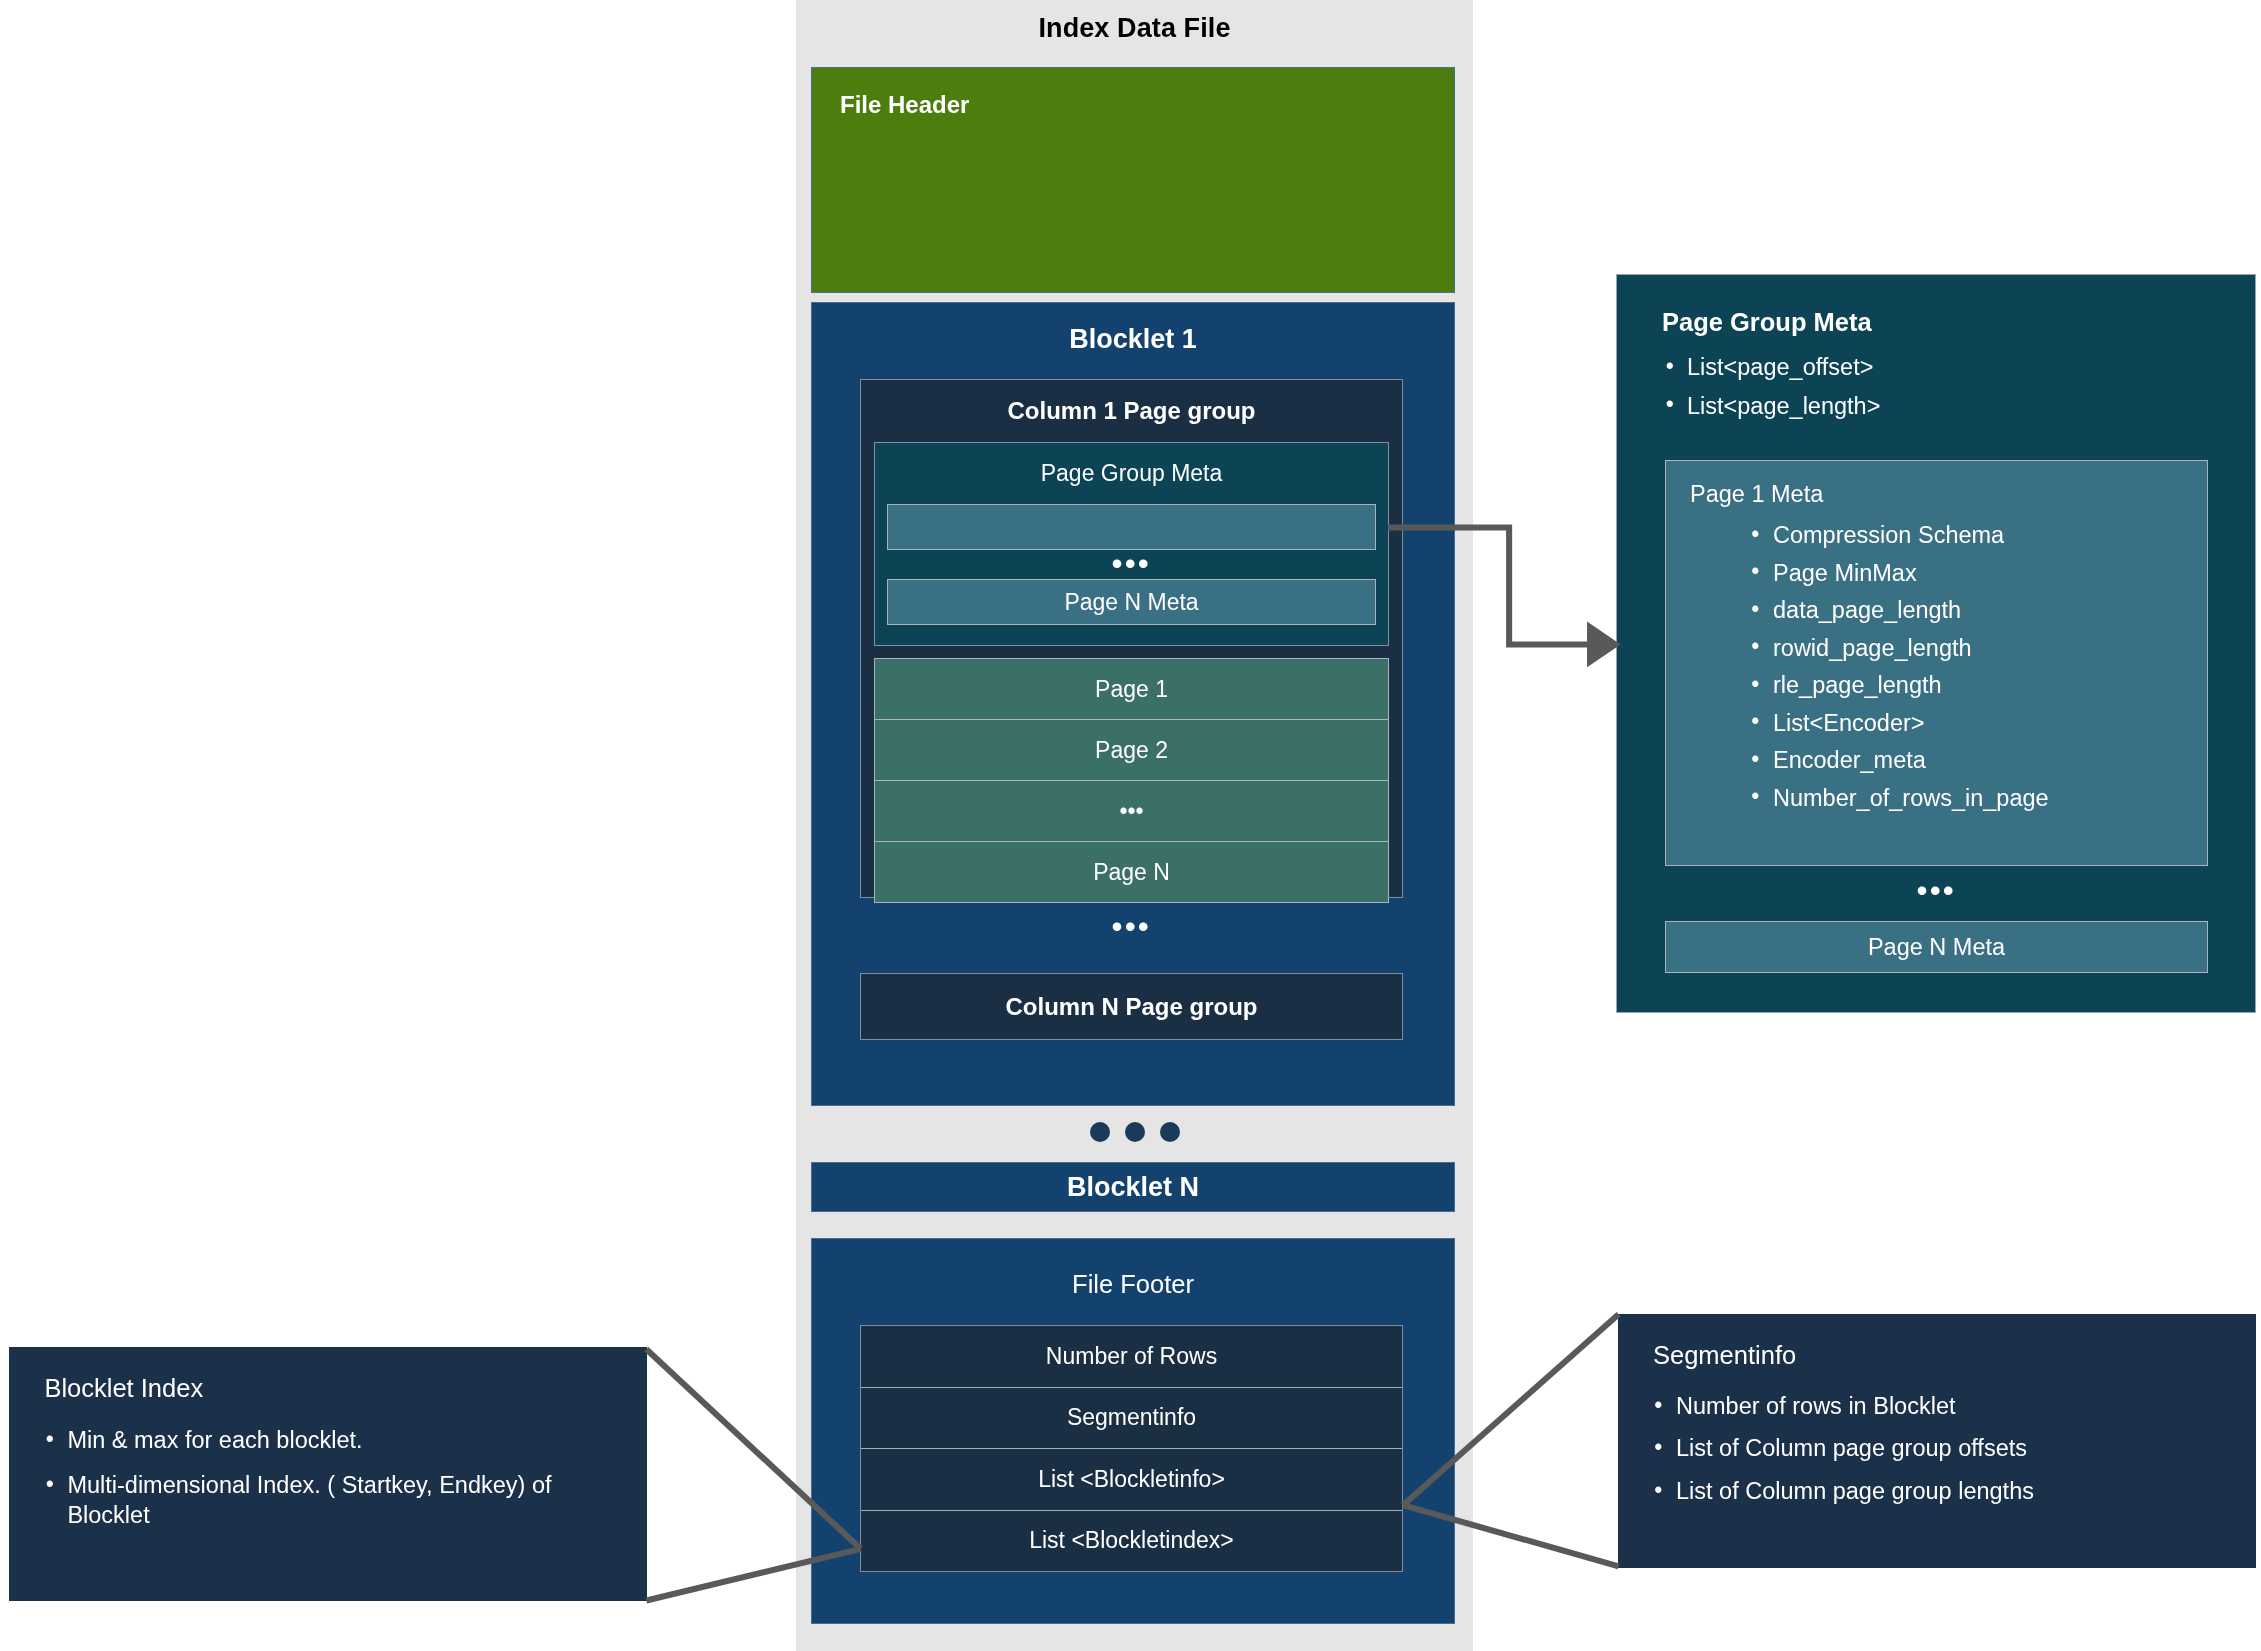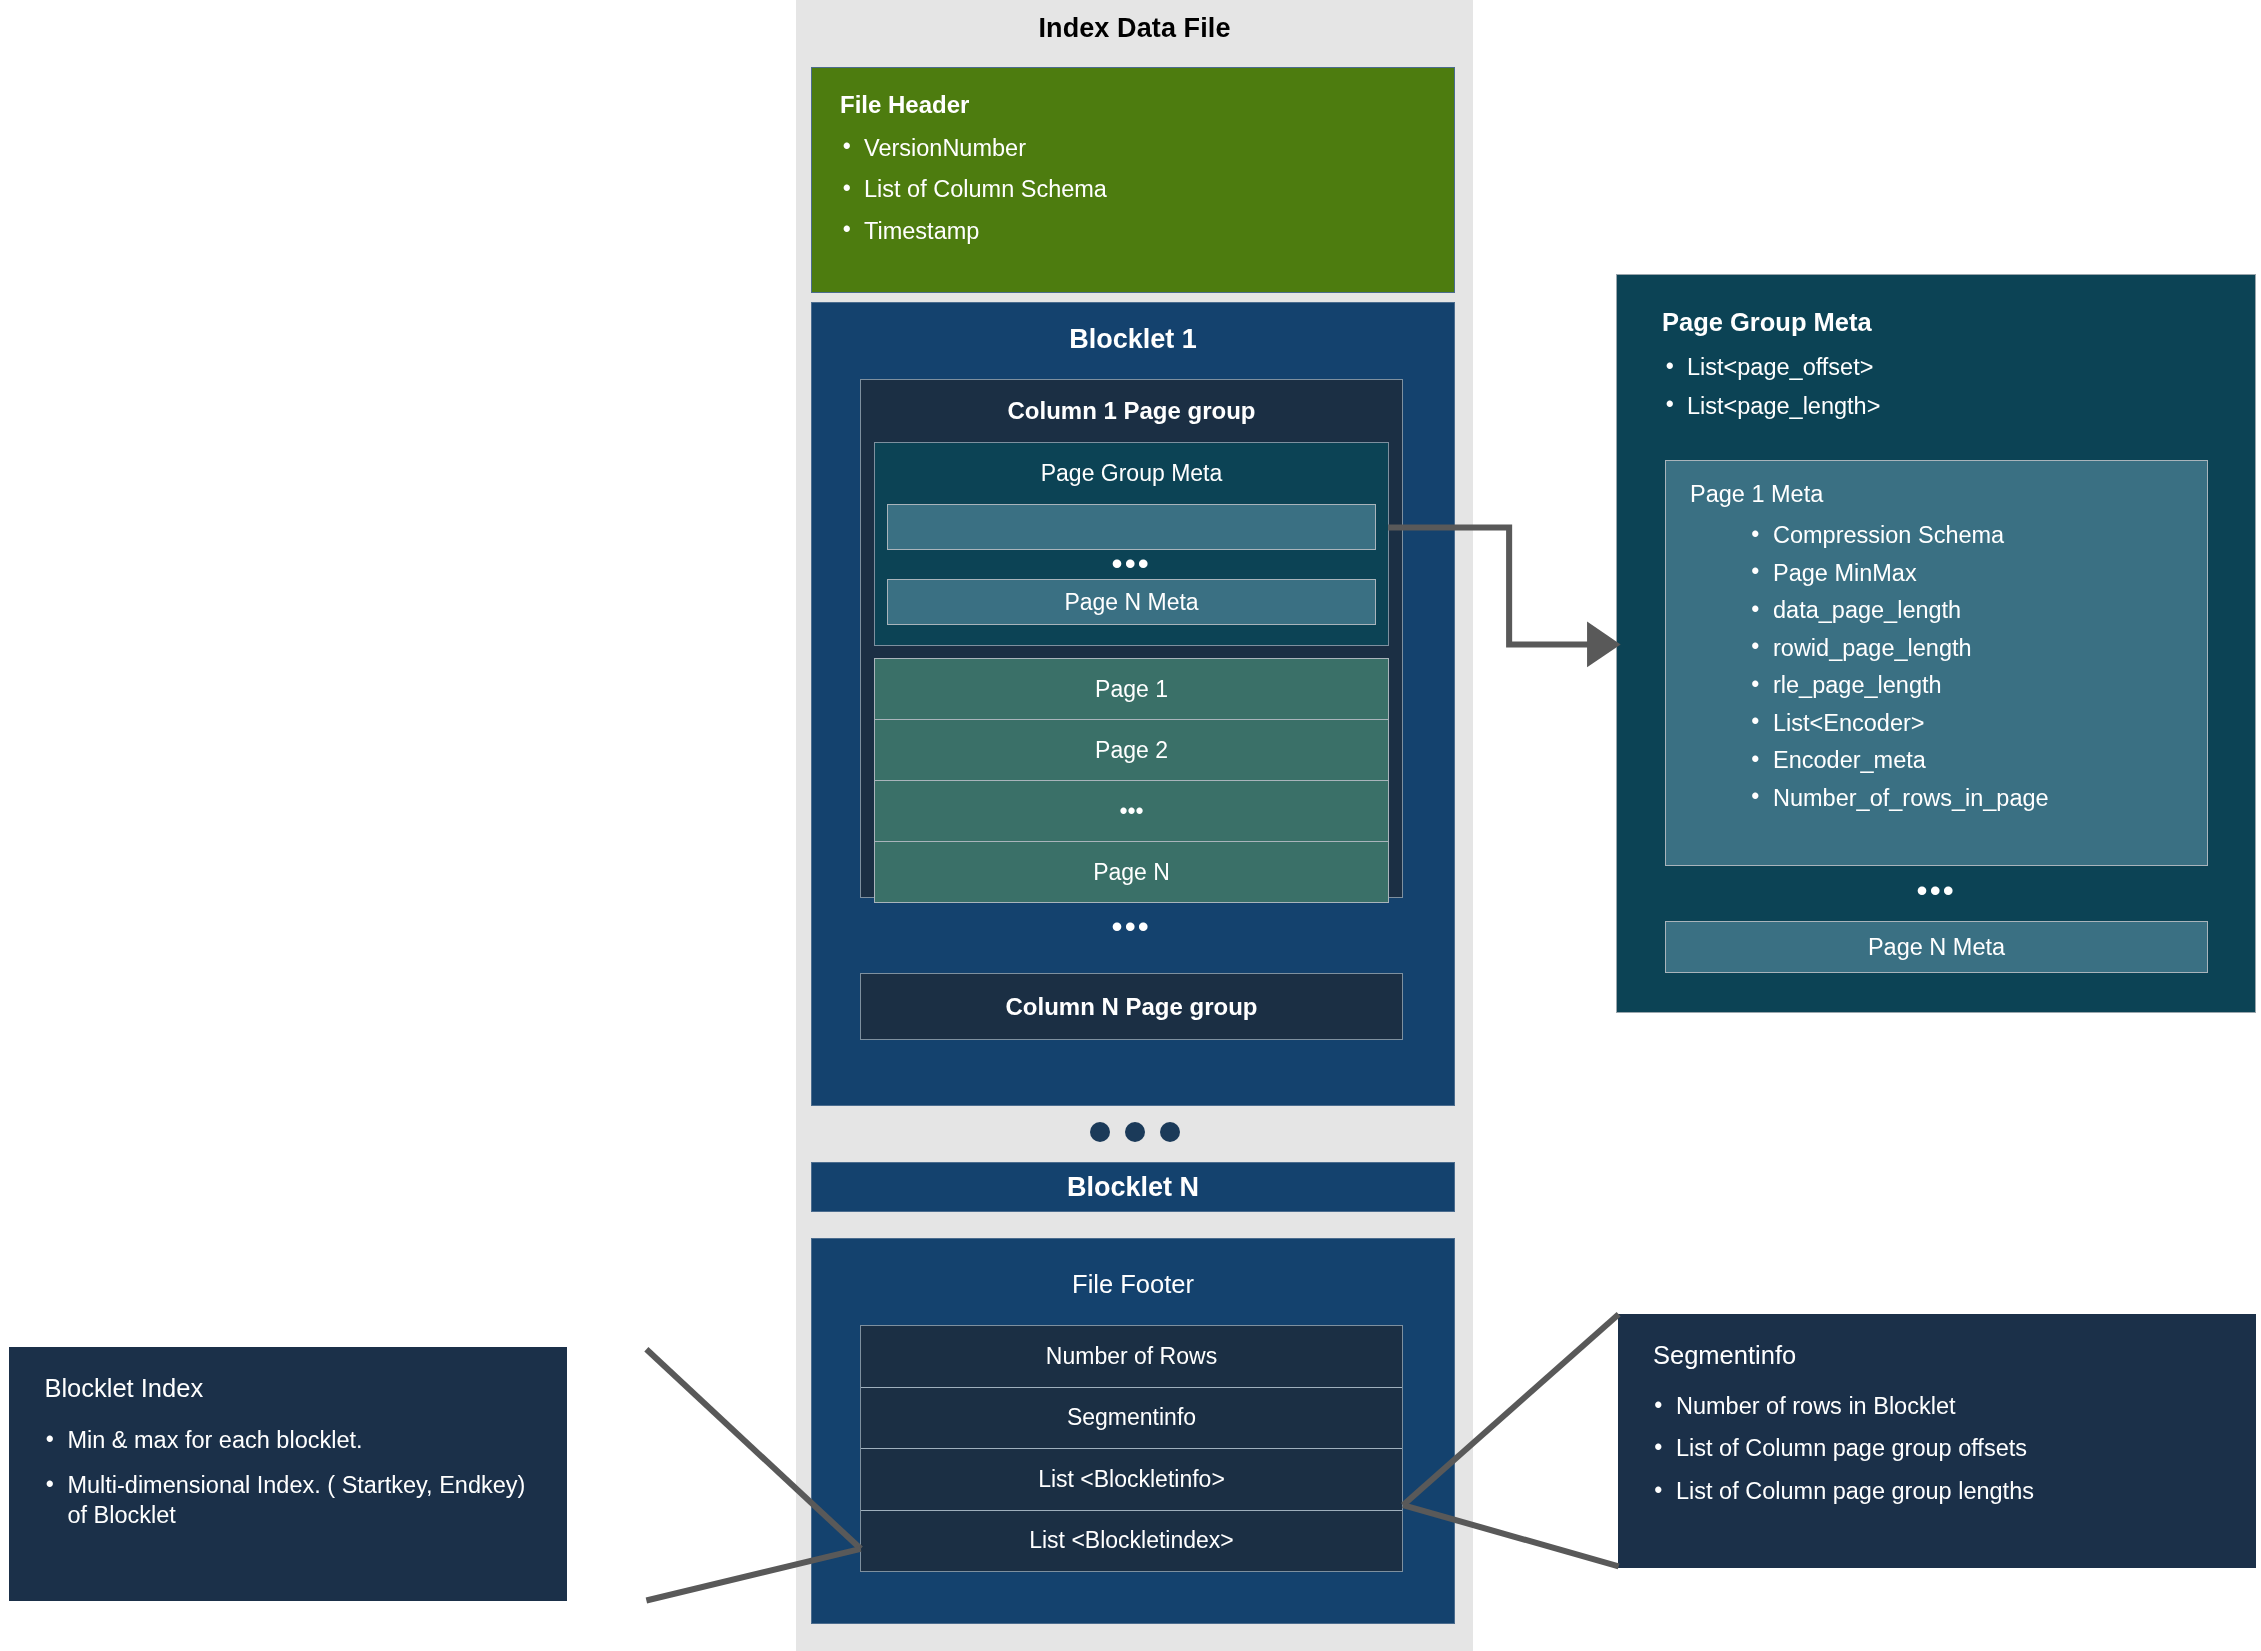--- a/index.html
+++ b/index.html
@@ -164,21 +164,21 @@
     display:flex;align-items:center;justify-content:center;
   }
   #pgm-panel-pagen{
     left:1665px;top:921px;width:543px;height:52px;
     background:#3a7083;border:0.7px solid #a9b4bb;
     display:flex;align-items:center;justify-content:center;font-size:23.5px;
   }
 
   
   #blocklet-index-box{
-    left:9.4px;top:1347px;width:558px;height:254px;
+    left:9.4px;top:1347px;width:638px;height:254px;
     background:#1b3049;padding:27px 35px;
   }
   #blocklet-index-box .bi-title{font-size:25.5px;margin-bottom:21.5px;}
   #blocklet-index-box ul{list-style:none;margin:0;padding:0;}
   #blocklet-index-box li{font-size:23.5px;line-height:1.28;margin-bottom:15px;position:relative;padding-left:23px;}
   #blocklet-index-box li::before{content:"\2022";position:absolute;left:1.3px;top:0px;font-size:23px;}
 
   
   #blockletinfo-box{
     left:1618px;top:1314px;width:638px;height:254px;
@@ -196,25 +196,20 @@
 </style>
 </head>
 <body>
 
 <div class="abs" id="grey-column"></div>
 
 <div class="abs" id="carbon-title">Index Data File</div>
 
 <div class="abs" id="file-header-box">
   <div class="hdr">File Header</div>
-  <ul>
-    <li>VersionNumber</li>
-    <li>List of Column Schema</li>
-    <li>Timestamp</li>
-  </ul>
 </div>
 
 <div class="abs" id="blocklet1-box"></div>
 <div class="abs" id="blocklet1-title">Blocklet 1</div>
 
 <div class="abs" id="col1-group"></div>
 <div class="abs" id="col1-group-title">Column 1 Page group</div>
 
 <div class="abs" id="pgm-box"></div>
 <div class="abs" id="pgm-title">Page Group Meta</div>

